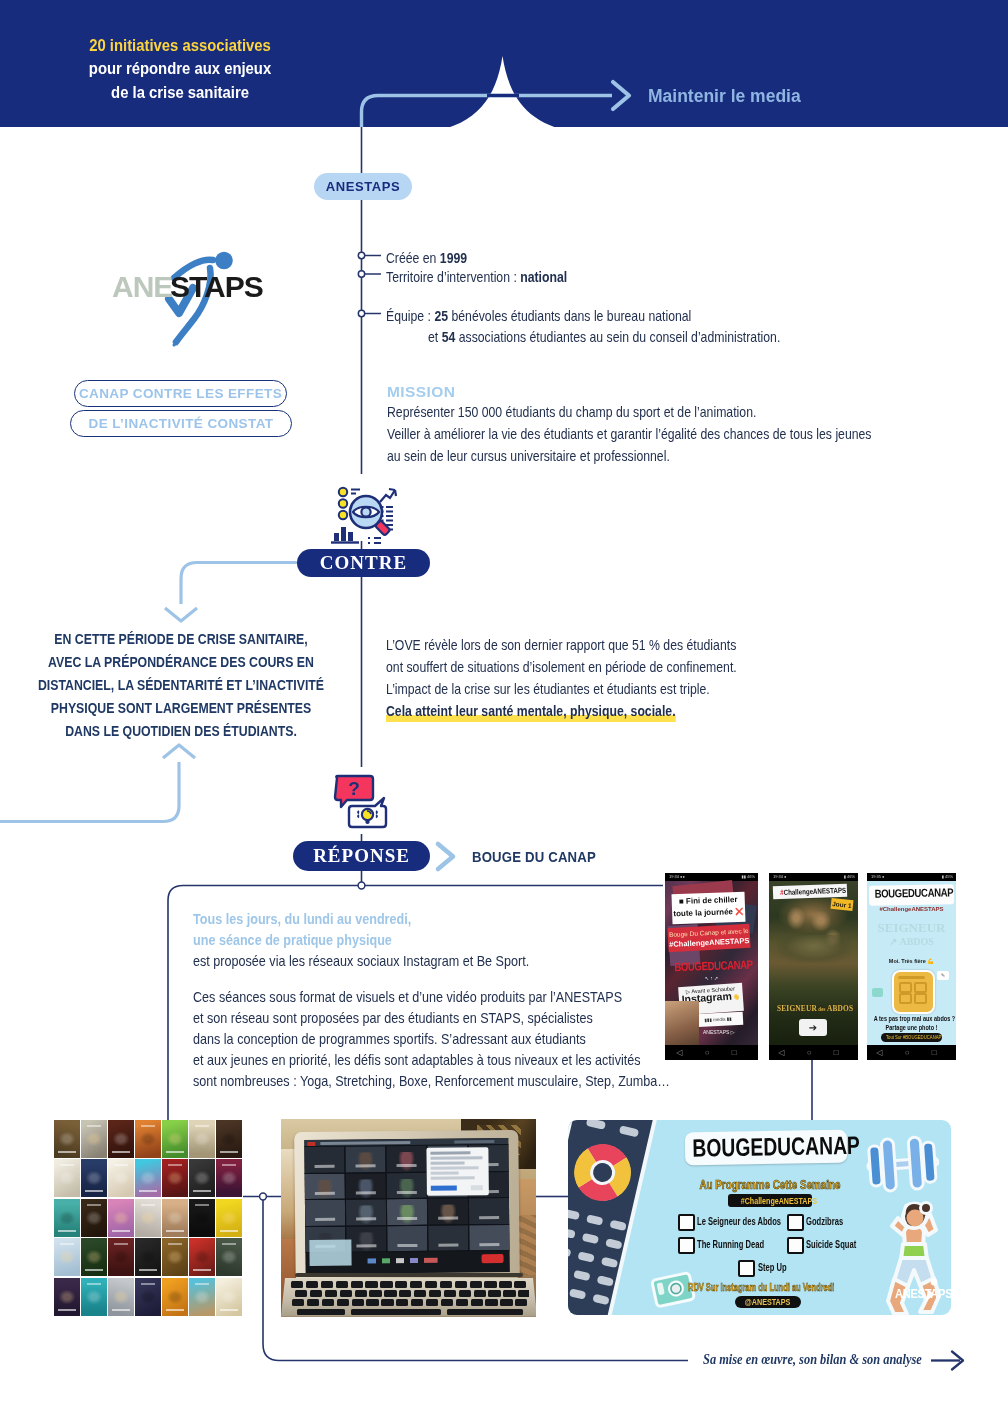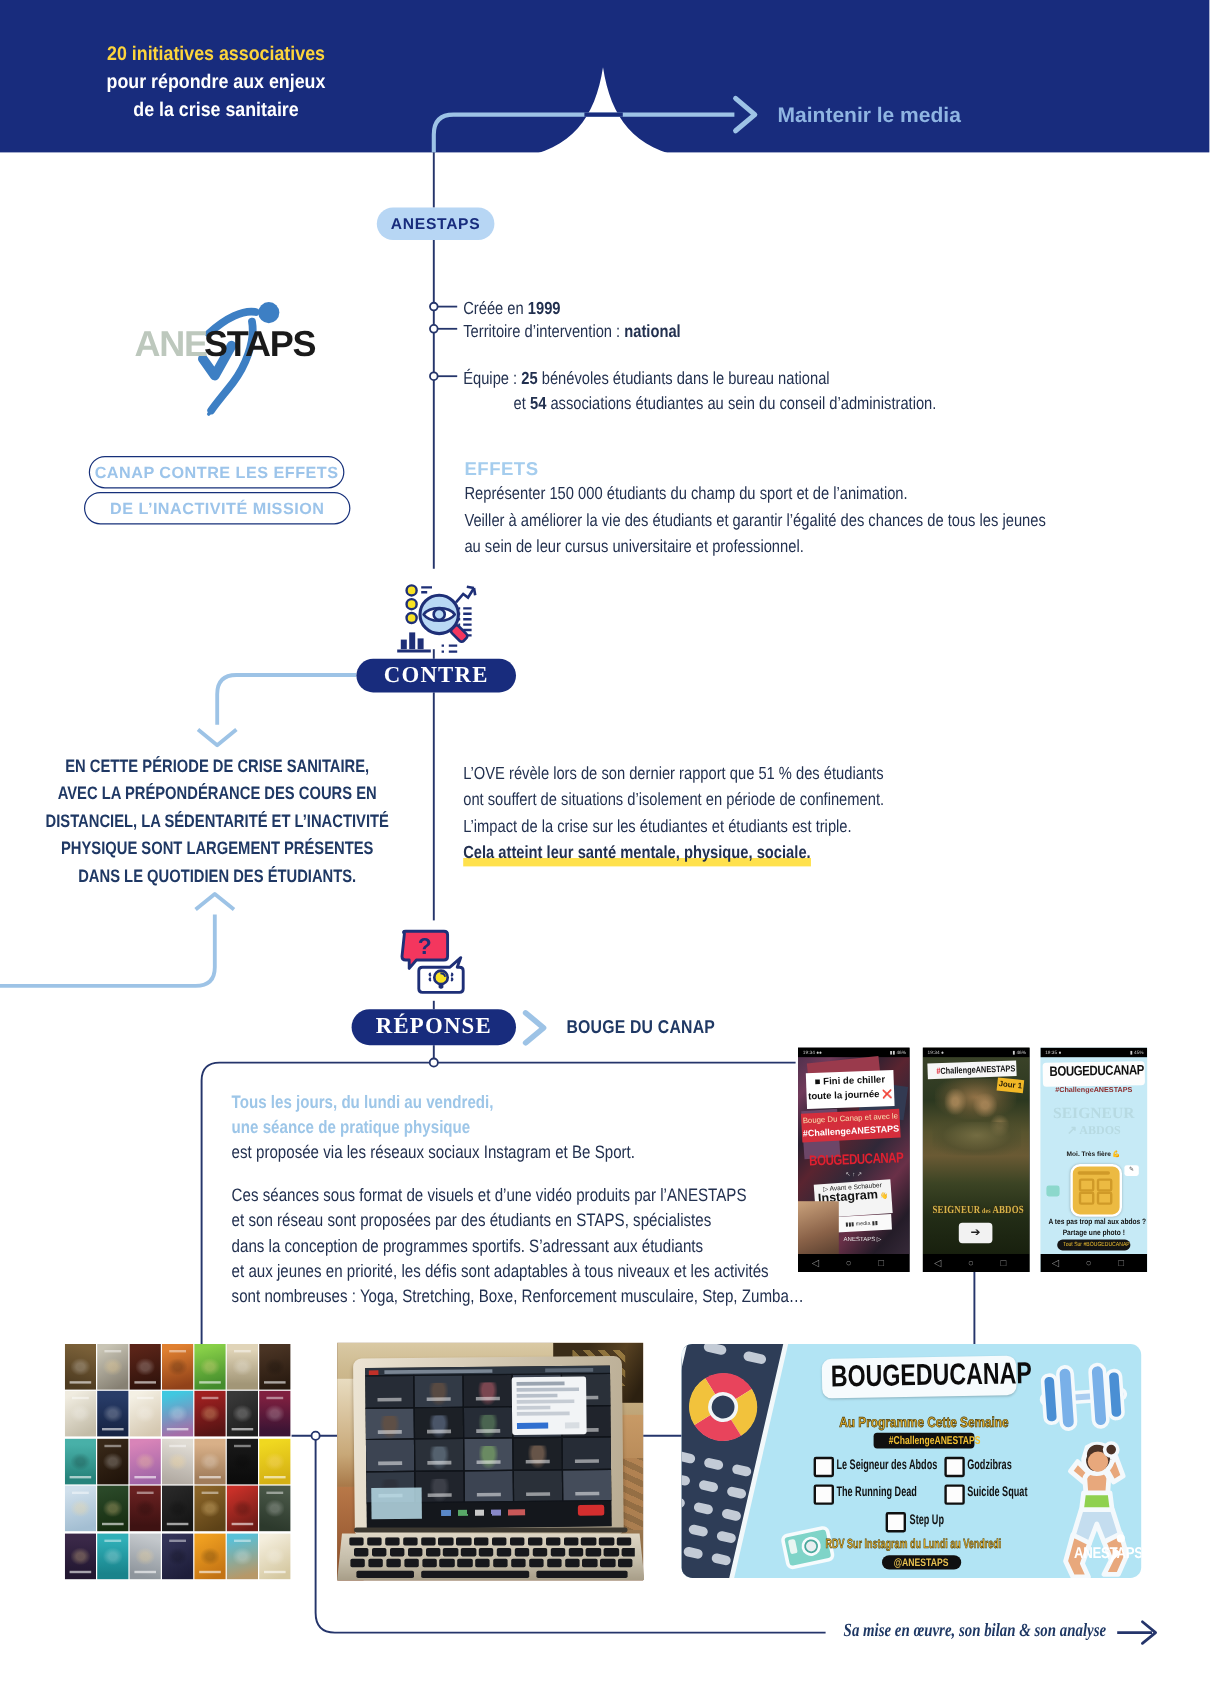--- a/index.html
+++ b/index.html
@@ -81,27 +81,27 @@
 <path d="M74,38 C88,25 103,18 113,20" stroke-width="6.5"></path>
 <path d="M110,28 C113,45 104,66 94,79 C87,88 81,95 76,102" stroke-width="6.5"></path>
 <path d="M77,101 L74,105" stroke-width="3"></path>
 <path d="M69,59 L79,73 L93,48" stroke-width="8" stroke-linejoin="round" fill="none"></path>
 </g>
 <circle cx="124" cy="20.5" r="8.8" fill="#3d7fc4"></circle>
 <text x="12" y="57" font-family="Liberation Sans,sans-serif" font-weight="bold" font-size="30" letter-spacing="-1" fill="#bdc8bd">ANE</text>
 <text x="70" y="57" font-family="Liberation Sans,sans-serif" font-weight="bold" font-size="30" letter-spacing="-1" fill="#1a1a1a">STAPS</text>
 </svg>
 <div class="abs pill-out" style="left:74px;top:380px;width:211px;height:24.5px;font-size:13.5px;line-height:25px;">CANAP CONTRE LES EFFETS</div>
-<div class="abs pill-out" style="left:70px;top:410px;width:220px;height:24.5px;font-size:13.5px;line-height:25px;">DE L’INACTIVITÉ MISSION</div>
+<div class="abs pill-out" style="left:70px;top:410px;width:220px;height:24.5px;font-size:13.5px;line-height:25px;">DE L’INACTIVITÉ CONSTAT</div>
 
 <div class="abs bodytxt cond" style="left:386px;top:248px;">Créée en <b>1999</b></div>
 <div class="abs bodytxt cond" style="left:386px;top:266.5px;">Territoire d’intervention : <b>national</b></div>
 <div class="abs bodytxt cond" style="left:386px;top:305.5px;">Équipe : <b>25</b> bénévoles étudiants dans le bureau national<br>
 <span style="margin-left:50px;">et <b>54</b> associations étudiantes au sein du conseil d’administration.</span></div>
-<div class="abs" style="left:387px;top:383px;font-weight:bold;font-size:15.5px;color:#a5cdee;letter-spacing:.4px;">EFFETS</div>
+<div class="abs" style="left:387px;top:383px;font-weight:bold;font-size:15.5px;color:#a5cdee;letter-spacing:.4px;">MISSION</div>
 <div class="abs bodytxt cond" style="left:387px;top:402px;line-height:21.8px;">Représenter 150 000 étudiants du champ du sport et de l’animation.<br>
 Veiller à améliorer la vie des étudiants et garantir l’égalité des chances de tous les jeunes<br>
 au sein de leur cursus universitaire et professionnel.</div>
 
 <svg class="abs" style="left:326px;top:481px;" width="82" height="76" viewBox="0 0 82 76">
 <g fill="#f8e224" stroke="#1e2f77" stroke-width="2">
 <circle cx="17" cy="11" r="4.2"></circle>
         <circle cx="17" cy="22.5" r="4.2"></circle>
         <circle cx="17" cy="34" r="4.2"></circle>
 </g>

